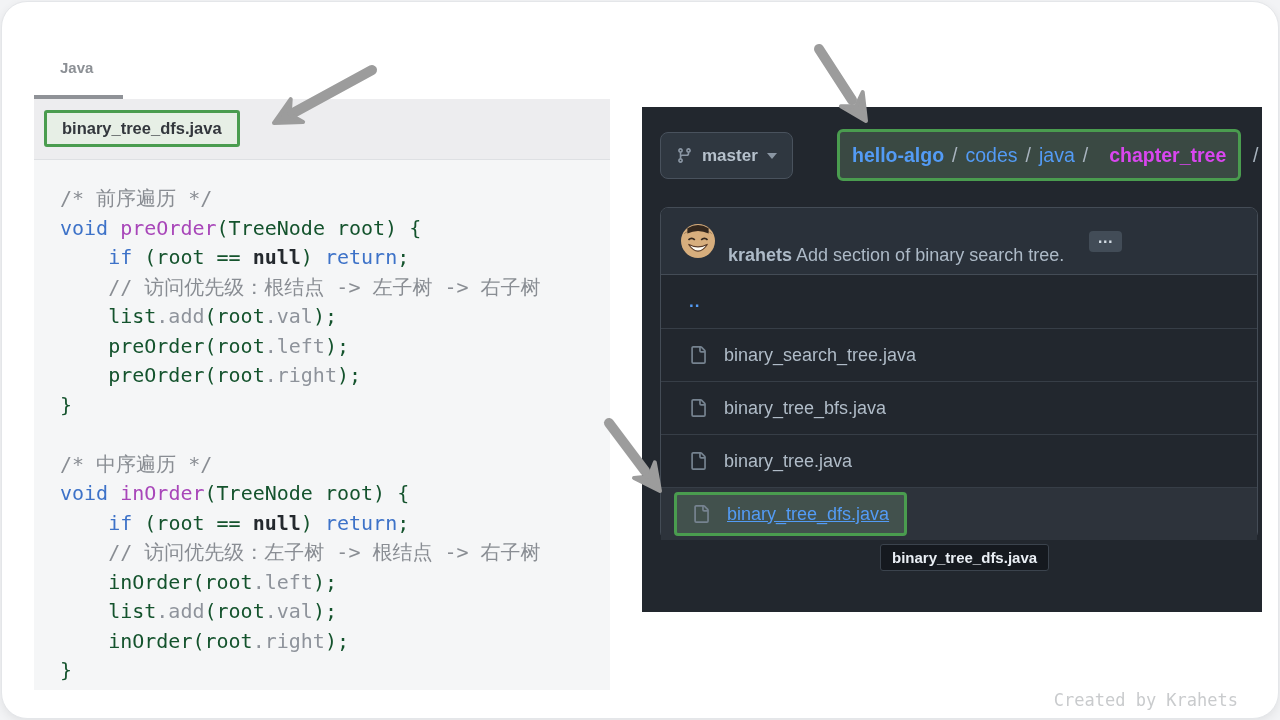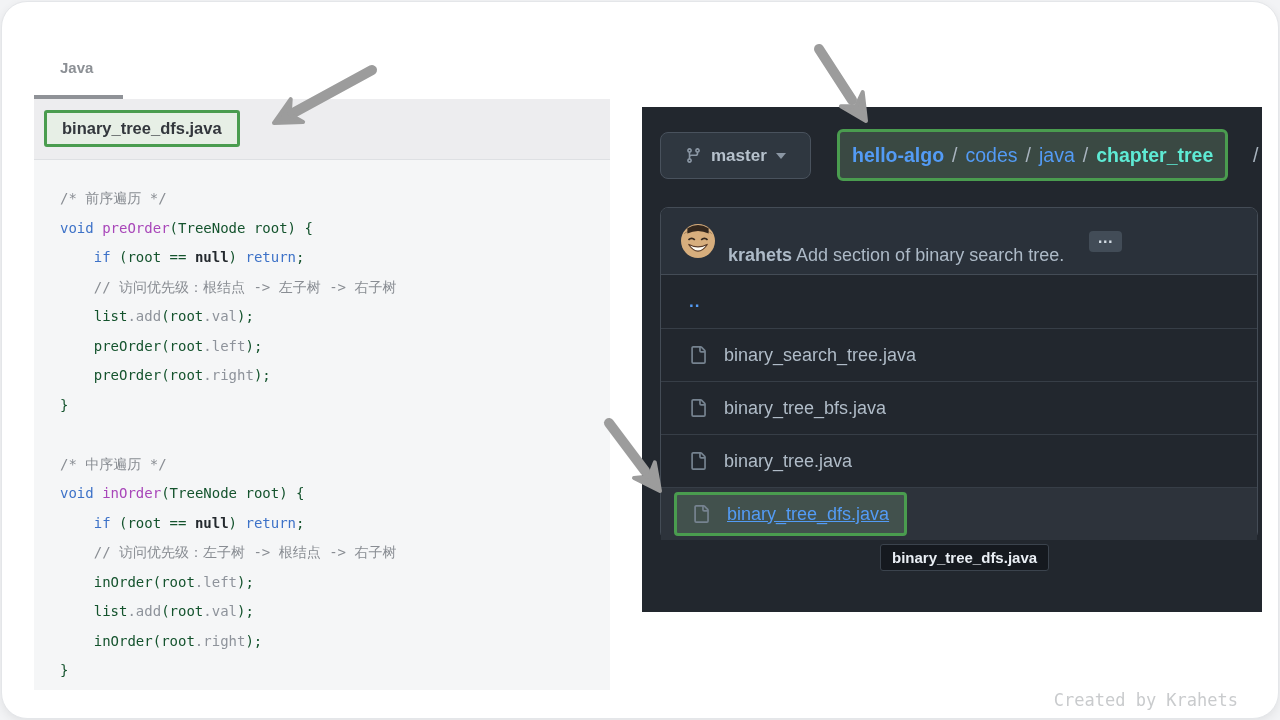--- a/index.html
+++ b/index.html
@@ -7,40 +7,40 @@
   #card { position:absolute; left:1px; top:1px; width:1278px; height:718px; background:#ffffff;
           border:1px solid #e4e6e9; border-radius:26px; box-shadow:0 3px 10px rgba(0,0,0,.07); overflow:hidden; }
 
   
   .tab-label { position:absolute; left:58px; top:57px; font-size:15px; font-weight:700; color:#8c9095; }
   .tab-underline { position:absolute; left:32px; top:93px; width:89px; height:4px; background:#8f9297; }
   #code-panel { position:absolute; left:32px; top:97px; width:576px; height:591px; background:#f5f6f7; }
   #file-title-bar { position:relative; width:100%; height:61px; background:#ededef; border-bottom:1px solid #dee0e3; }
   #filename-box { position:absolute; left:10px; top:11px; padding:6px 15px; border:3px solid #4a9c4f; border-radius:3px;
                   background:#e7efe6; font-size:16.5px; font-weight:700; color:#33373d; }
-  #code-block { padding:24px 8px 0 26px; font-family:"DejaVu Sans Mono",monospace; font-size:14px; line-height:29.5px; }
+  #code-block { padding:24px 8px 0 26px; font-family:"DejaVu Sans Mono",monospace; font-size:20px; line-height:29.5px; }
   .code-line { white-space:pre; min-height:29.5px; }
   .tk-d { color:#14532d; }
   .tk-k { color:#3d72c8; }
   .tk-f { color:#a846b9; }
   .tk-c { color:#898d93; }
   .tk-p { color:#8e939b; }
   .tk-b { color:#24292e; font-weight:700; }
 
   
   #gh-panel { position:absolute; left:640px; top:105px; width:620px; height:505px; background:#22272e; color:#adbac7; }
-  #branch-button { position:absolute; left:18px; top:25px; height:47px; padding:0 24px; display:flex; align-items:center; gap:9px;
+  #branch-button { position:absolute; left:18px; top:25px; height:47px; padding:0 15px; display:flex; align-items:center; gap:9px;
                    background:#2f3740; border:1px solid #49525d; border-radius:8px; cursor:pointer; }
   #branch-button .lbl { font-size:17px; font-weight:600; color:#b6c1cc; }
   .caret-down { width:0; height:0; border-left:5px solid transparent; border-right:5px solid transparent; border-top:6px solid #8a96a3; }
   #breadcrumb-box { position:absolute; left:195px; top:22px; height:52px; padding:0 12px; display:flex; align-items:center; gap:8px;
                     border:3px solid #4a9c4f; border-radius:6px; background:rgba(132,176,130,.25); font-size:19.5px; white-space:nowrap; }
   .bc-repo { color:#539bf5; font-weight:700; }
   .bc-link { color:#539bf5; }
-  .bc-current { color:#5eead4; font-weight:700; }
+  .bc-current { color:#d946ef; font-weight:700;margin-left:13px; }
   .bc-sep { color:#a9b4bf; }
   #trailing-slash { position:absolute; left:611px; top:37px; font-size:19.5px; color:#a9b4bf; }
 
   #gh-box { position:absolute; left:18px; top:100px; width:598px; height:333px; border:1px solid #444c56; border-radius:8px; }
   #commit-row { height:67px; background:#2a313a; border-bottom:1px solid #444c56; border-radius:7px 7px 0 0;
                 display:flex; align-items:center; padding-left:20px; gap:13px; }
   #commit-text { font-size:18px; color:#adbac7;margin-top:28px; }
   #commit-text b { font-weight:700; }
   #commit-more { display:inline-flex; align-items:center; justify-content:center; margin-left:12px; height:21px; padding:0 8px 6px 8px;
                  background:#424c57; border-radius:4px; color:#d3dce4; font-size:16px; font-weight:700; letter-spacing:1px; cursor:pointer; }

